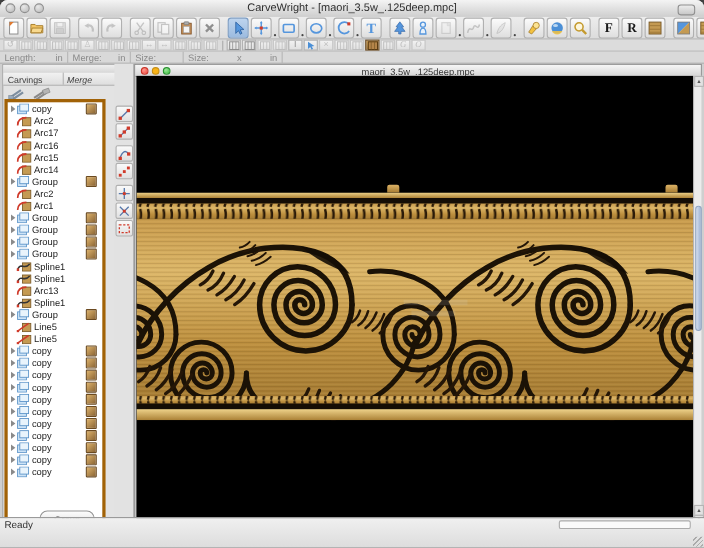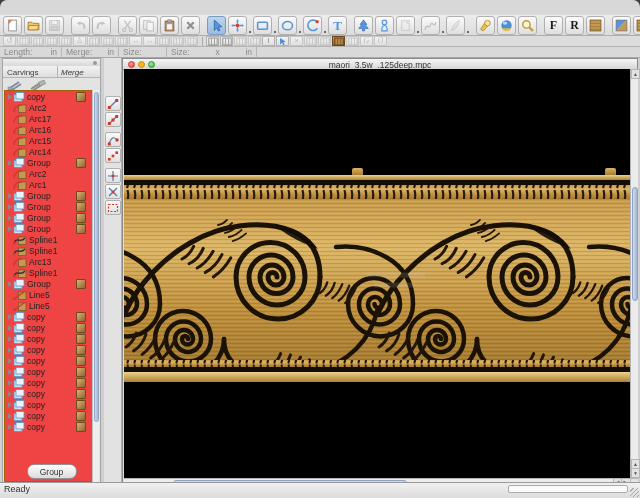--- a/index.html
+++ b/index.html
@@ -34,30 +34,30 @@
   .si{font-style:italic;font-family:"Liberation Serif",serif;}
   .ssep{width:1px;height:9px;background:#ababab;margin:0 3px;flex:none;}
   
   .params{position:absolute;left:0;top:47px;width:640px;height:11px;background:#d9d9d9;border-bottom:1px solid #a8a8a8;
     display:flex;align-items:center;font-size:8.5px;color:#8a8a8a;box-sizing:border-box;}
   .pcell{display:flex;align-items:center;justify-content:space-between;height:11px;border-right:1px solid #b6b6b6;
     padding:0 4px;box-sizing:border-box;flex:none;}
   
   .workspace{position:absolute;left:0;top:58px;width:640px;height:428px;background:#cfcfcf;}
   
-  .sidebar{position:absolute;left:2px;top:0;width:99px;height:428px;background:#e3e3e3;border:1px solid #a6a6a6;box-sizing:border-box;}
+  .sidebar{position:absolute;left:2px;top:0;width:118px;height:428px;background:#e3e3e3;border:1px solid #a6a6a6;box-sizing:border-box;}
   .sb-strip{position:absolute;left:0;top:0;width:100%;height:7px;background:linear-gradient(#efefef,#d8d8d8);border-bottom:1px solid #bdbdbd;}
   .sb-knob{position:absolute;right:3px;top:1.5px;width:4px;height:4px;border-radius:50%;background:#9a9a9a;}
   .sb-header{position:absolute;left:0;top:7px;width:100%;height:11px;background:linear-gradient(#f2f2f2,#dedede);
     border-bottom:1px solid #b4b4b4;font-size:8px;color:#3c3c3c;}
   .sb-header .c1{position:absolute;left:4px;top:1.5px;}
   .sb-header .c2{position:absolute;left:58px;top:1.5px;font-style:italic;}
   .sb-hdiv{position:absolute;left:54px;top:0;width:1px;height:11px;background:#b4b4b4;}
   .sb-tools{position:absolute;left:4px;top:19px;height:13px;display:flex;align-items:center;gap:2px;}
-  .tree{position:absolute;left:1px;top:31px;width:92px;height:392px;background:#ef4444;border:1px solid #a16207;box-sizing:border-box;overflow:hidden;}
+  .tree{position:absolute;left:1px;top:31px;width:92px;height:392px;background:#ffffff;border:3px solid #a16207;box-sizing:border-box;overflow:hidden;}
   .trow{position:relative;height:11px;display:flex;align-items:center;padding-left:3px;font-size:8.5px;color:#222;white-space:nowrap;}
   .tri{width:0;height:0;border-left:4px solid #8a8a8a;border-top:3px solid transparent;border-bottom:3px solid transparent;margin-right:1px;flex:none;}
   .tri-ph{width:5px;flex:none;}
   .ticon{display:flex;align-items:center;margin-right:2px;flex:none;}
   .chip{position:absolute;left:71px;top:1px;width:8px;height:8px;border:1px solid #6b4a20;border-radius:1px;
     background:linear-gradient(135deg,#dcb26c,#8a6434);}
   .sb-vscroll{position:absolute;right:1px;top:31px;width:7px;height:392px;background:#eeeeee;border-left:1px solid #c2c2c2;box-sizing:border-box;}
   .sb-vthumb{position:absolute;left:0.5px;top:2px;width:5px;height:330px;border-radius:3px;
     background:linear-gradient(90deg,#cdd8ea,#9fb4d4);border:1px solid #93a7c4;box-sizing:border-box;}
   .group-row{position:absolute;left:0;bottom:6px;width:100%;display:flex;justify-content:center;}
@@ -84,33 +84,42 @@
   
   .vscroll{position:absolute;left:507px;top:10px;width:8px;height:409px;background:#ececec;border-left:1px solid #b5b5b5;box-sizing:border-box;}
   .vthumb{position:absolute;left:0.5px;top:118px;width:6px;height:114px;border-radius:3px;
     background:linear-gradient(90deg,#d4deee,#9fb4d4);border:1px solid #8fa3c0;box-sizing:border-box;}
   .sarrow{position:absolute;width:7px;height:8px;font-size:5px;color:#555;text-align:center;line-height:8px;background:#e2e2e2;border:0.5px solid #b5b5b5;}
   .hscroll{position:absolute;left:1px;top:419px;width:514px;height:8px;background:#ececec;border-top:1px solid #b5b5b5;box-sizing:border-box;}
   .hthumb{position:absolute;left:49px;top:0.5px;width:234px;height:6px;border-radius:3px;
     background:linear-gradient(#d4deee,#9fb4d4);border:1px solid #8fa3c0;box-sizing:border-box;}
   .harrow{position:absolute;width:8px;height:7px;font-size:5px;color:#555;text-align:center;line-height:7px;background:#e2e2e2;border-left:1px solid #b5b5b5;box-sizing:border-box;}
   
-  .statusbar{position:absolute;left:0;bottom:0;width:640px;height:16px;background:linear-gradient(#f0f0f0,#dcdcdc);
+  .statusbar{position:absolute;left:0;bottom:0;width:640px;height:28px;background:linear-gradient(#f0f0f0,#dcdcdc);
     border-top:1px solid #9a9a9a;font-size:9px;color:#333;box-sizing:border-box;}
   .status-text{position:absolute;left:4px;top:1px;}
   .status-box{position:absolute;right:12px;top:1.5px;width:120px;height:8px;background:#fafafa;border:1px solid #ababab;border-radius:2px;box-sizing:border-box;}
   .grip{position:absolute;right:1px;bottom:1px;width:9px;height:9px;
     background:repeating-linear-gradient(135deg,transparent 0 2px,#aaa 2px 3px);}
   svg{display:block;}
 </style>
 </head>
 <body>
 
 <div class="app">
 
+  <div class="titlebar">
+    <div class="lights">
+      <div class="light"></div>
+      <div class="light"></div>
+      <div class="light"></div>
+    </div>
+    <div class="win-title">CarveWright - [maori_3.5w_.125deep.mpc]</div>
+    <div class="tb-widget"></div>
+  </div>
 
   <div class="toolbar1" id="toolbar1">
       <div class="tbtn">
         <svg viewBox="0 0 12 12" width="13" height="13">
           <rect x="2.5" y="1" width="7" height="10" fill="#fff" stroke="#8a8a8a" stroke-width="0.8"></rect>
           <path d="M2.5,1 L6,1 L2.5,4.5 Z" fill="#e07a30"></path>
         </svg>
       </div>
       <div class="tbtn">
         <svg viewBox="0 0 12 12" width="13" height="13">

